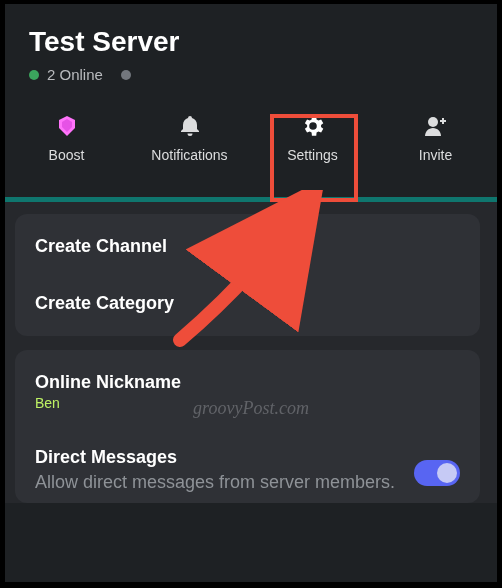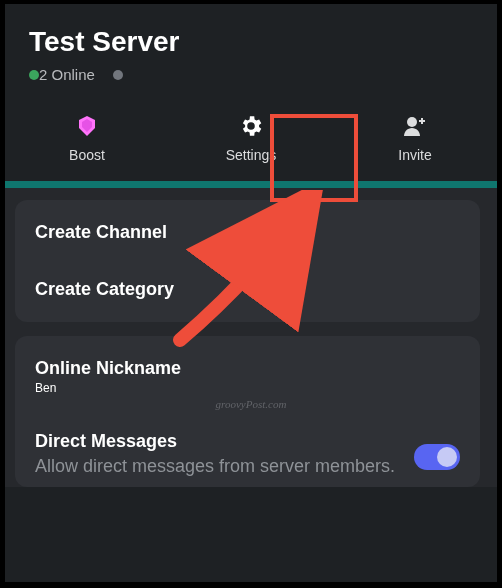--- a/index.html
+++ b/index.html
@@ -31,34 +31,34 @@
     .status-row {
       display: flex;
       align-items: center;
       gap: 18px;
       color: #b9bbbe;
       font-size: 15px;
     }
     .status-item {
       display: flex;
       align-items: center;
-      gap: 0;
+      gap: 8px;
     }
     .dot {
       width: 10px; height: 10px;
       border-radius: 50%;
     }
     .dot-green { background: #3ba55d; }
     .dot-grey { background: #72767d; }
 
     .action-row {
       display: flex;
       background: #1e2124;
-      padding: 18px 0 18px 0;
-      border-bottom: 7px solid #0f766e;
+      padding: 18px 0 34px 0;
+      border-bottom: 5px solid #0f766e;
     }
     .action-item {
       flex: 1;
       display: flex;
       flex-direction: column;
       align-items: center;
       gap: 8px;
       color: #dcddde;
       font-size: 14px;
       cursor: pointer;
@@ -87,22 +87,22 @@
       margin-bottom: 14px;
     }
     .card-item {
       padding: 18px 20px;
       color: #fff;
       font-size: 18px;
       font-weight: 600;
       cursor: pointer;
     }
     .subtext {
-      color: #ffffff;
-      font-size: 12px;
+      color: #bef264;
+      font-size: 14px;
       font-weight: 400;
       margin-top: 2px;
     }
     .dm-item {
       padding: 18px 20px 6px 20px;
       display: flex;
       justify-content: space-between;
       align-items: center;
     }
     .dm-text .title {
@@ -133,21 +133,21 @@
       border-radius: 50%;
     }
     .watermark {
       position: absolute;
       left: 50%;
       transform: translateX(-50%);
       top: 398px;
       color: #6d6f74;
       font-family: Georgia, serif;
       font-style: italic;
-      font-size: 11px;
+      font-size: 18px;
       z-index: 20;
       opacity: 0.8;
       pointer-events: none;
     }
     
     .arrow {
       position: absolute;
       z-index: 10;
       pointer-events: none;
     }
@@ -171,20 +171,28 @@
 
   <div class="action-row">
     <div class="action-item">
       <span class="action-icon">
         <svg width="24" height="24" viewBox="0 0 24 24">
             <path fill="#ff73fa" d="M12 2 L20 6 L20 14 L12 22 L4 14 L4 6 Z"></path>
             <path fill="#e652e6" d="M12 5 L17 8 L17 13 L12 18 L7 13 L7 8 Z"></path>
           </svg>
       </span>
       <span>Boost</span>
+    </div>
+    <div class="action-item">
+      <span class="action-icon">
+        <svg width="24" height="24" viewBox="0 0 24 24">
+            <path fill="#dcddde" d="M12 2a2 2 0 012 2c3 .9 5 3.6 5 7v4l2 2v1H3v-1l2-2v-4c0-3.4 2-6.1 5-7a2 2 0 012-2zm0 20a2.5 2.5 0 002.5-2.5h-5A2.5 2.5 0 0012 22z"></path>
+          </svg>
+      </span>
+      <span>Notifications</span>
     </div>
     <div class="action-item">
       <span class="action-icon">
         <svg width="26" height="26" viewBox="0 0 24 24">
             <path fill="#fff" d="M19.4 13a7.5 7.5 0 000-2l2.1-1.6-2-3.5-2.5 1a7.6 7.6 0 00-1.7-1L15 3h-4l-.3 2.9a7.6 7.6 0 00-1.7 1l-2.5-1-2 3.5L6.6 11a7.5 7.5 0 000 2l-2.1 1.6 2 3.5 2.5-1a7.6 7.6 0 001.7 1L11 21h4l.3-2.9a7.6 7.6 0 001.7-1l2.5 1 2-3.5zM12 15.5A3.5 3.5 0 1115.5 12 3.5 3.5 0 0112 15.5z"></path>
           </svg>
       </span>
       <span>Settings</span>
     </div>
     <div class="action-item">

